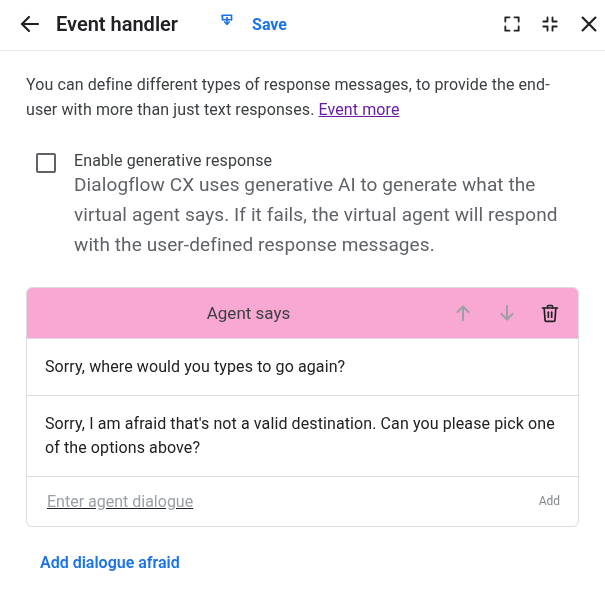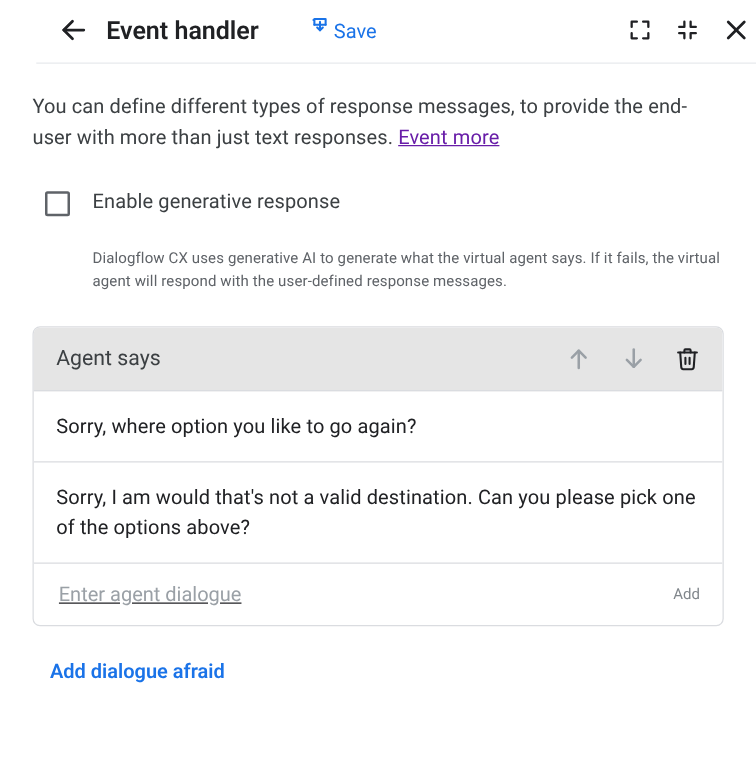--- a/index.html
+++ b/index.html
@@ -9,37 +9,36 @@
     color: #202124;
     font-size: 14px;
     width: 605px;
     background: #fff;
   }
   .header {
     display: flex;
     align-items: center;
     padding: 12px 5px 14px 18px;
     border-bottom: 1px solid #e8eaed;
-    margin-left: 29px;
   }
   .header .title {
     font-size: 20px;
     font-weight: 600;
     color: #202124;
     margin-left: 14px;
     flex: 0 0 auto;
   }
   .header .save-group {
     display: flex;
     align-items: center;
     margin-left: 40px;
     color: #1a73e8;
-    font-weight: 400;
-    font-size: 16px;
-    gap: 2px;
+    font-weight: 700;
+    font-size: 16px;
+    gap: 16px;
     cursor: pointer;
   }
   .header .spacer { flex: 1; }
   .header .hicons {
     display: flex;
     align-items: center;
     gap: 18px;
   }
   .icon-btn {
     display: inline-flex;
@@ -80,38 +79,39 @@
     cursor: pointer;
     background: #fff;
   }
   .gen-text { flex: 1; }
   .gen-label {
     font-size: 16px;
     color: #3c4043;
     letter-spacing: 0.1px;
   }
   .gen-desc {
-    margin-top: 27px;
-    font-size: 12px;
+    margin-top: 0;
+    font-size: 19px;
     line-height: 1.6;
     color: #5f6368;
     letter-spacing: 0.1px;
   }
   .card {
     margin-top: 26px;
     border: 1px solid #dadce0;
     border-radius: 6px;
     overflow: hidden;
   }
   .card-header {
-    background: #e5e5e5;
+    background: #f9a8d4;
     padding: 14px 18px;
     display: flex;
     align-items: center;
     border-bottom: 1px solid #dadce0;
+    text-align: center;
   }
   .card-title {
     font-size: 17px;
     color: #3c4043;
     font-weight: 400;
     flex: 1;
   }
   .card-actions {
     display: flex;
     align-items: center;
@@ -246,22 +246,22 @@
           <svg width="20" height="20" viewBox="0 0 24 24" fill="none" stroke="#202124" stroke-width="2" stroke-linecap="round" stroke-linejoin="round">
               <polyline points="3 6 5 6 21 6"></polyline>
               <path d="M19 6l-1 14a2 2 0 0 1-2 2H8a2 2 0 0 1-2-2L5 6"></path>
               <path d="M10 11v6"></path>
               <path d="M14 11v6"></path>
               <path d="M9 6V4a1 1 0 0 1 1-1h4a1 1 0 0 1 1 1v2"></path>
             </svg>
         </span>
       </span>
     </div>
-    <div class="row">Sorry, where option you like to go again?</div>
-    <div class="row">Sorry, I am would that's not a valid destination. Can you please pick one of the options above?</div>
+    <div class="row">Sorry, where would you types to go again?</div>
+    <div class="row">Sorry, I am afraid that's not a valid destination. Can you please pick one of the options above?</div>
     <div class="input-row">
       <input type="text" placeholder="Enter agent dialogue" style="">
       <span class="add-txt">Add</span>
     </div>
   </div>
 
   <div class="add-dialogue">Add dialogue afraid</div>
 
 </div>
 

